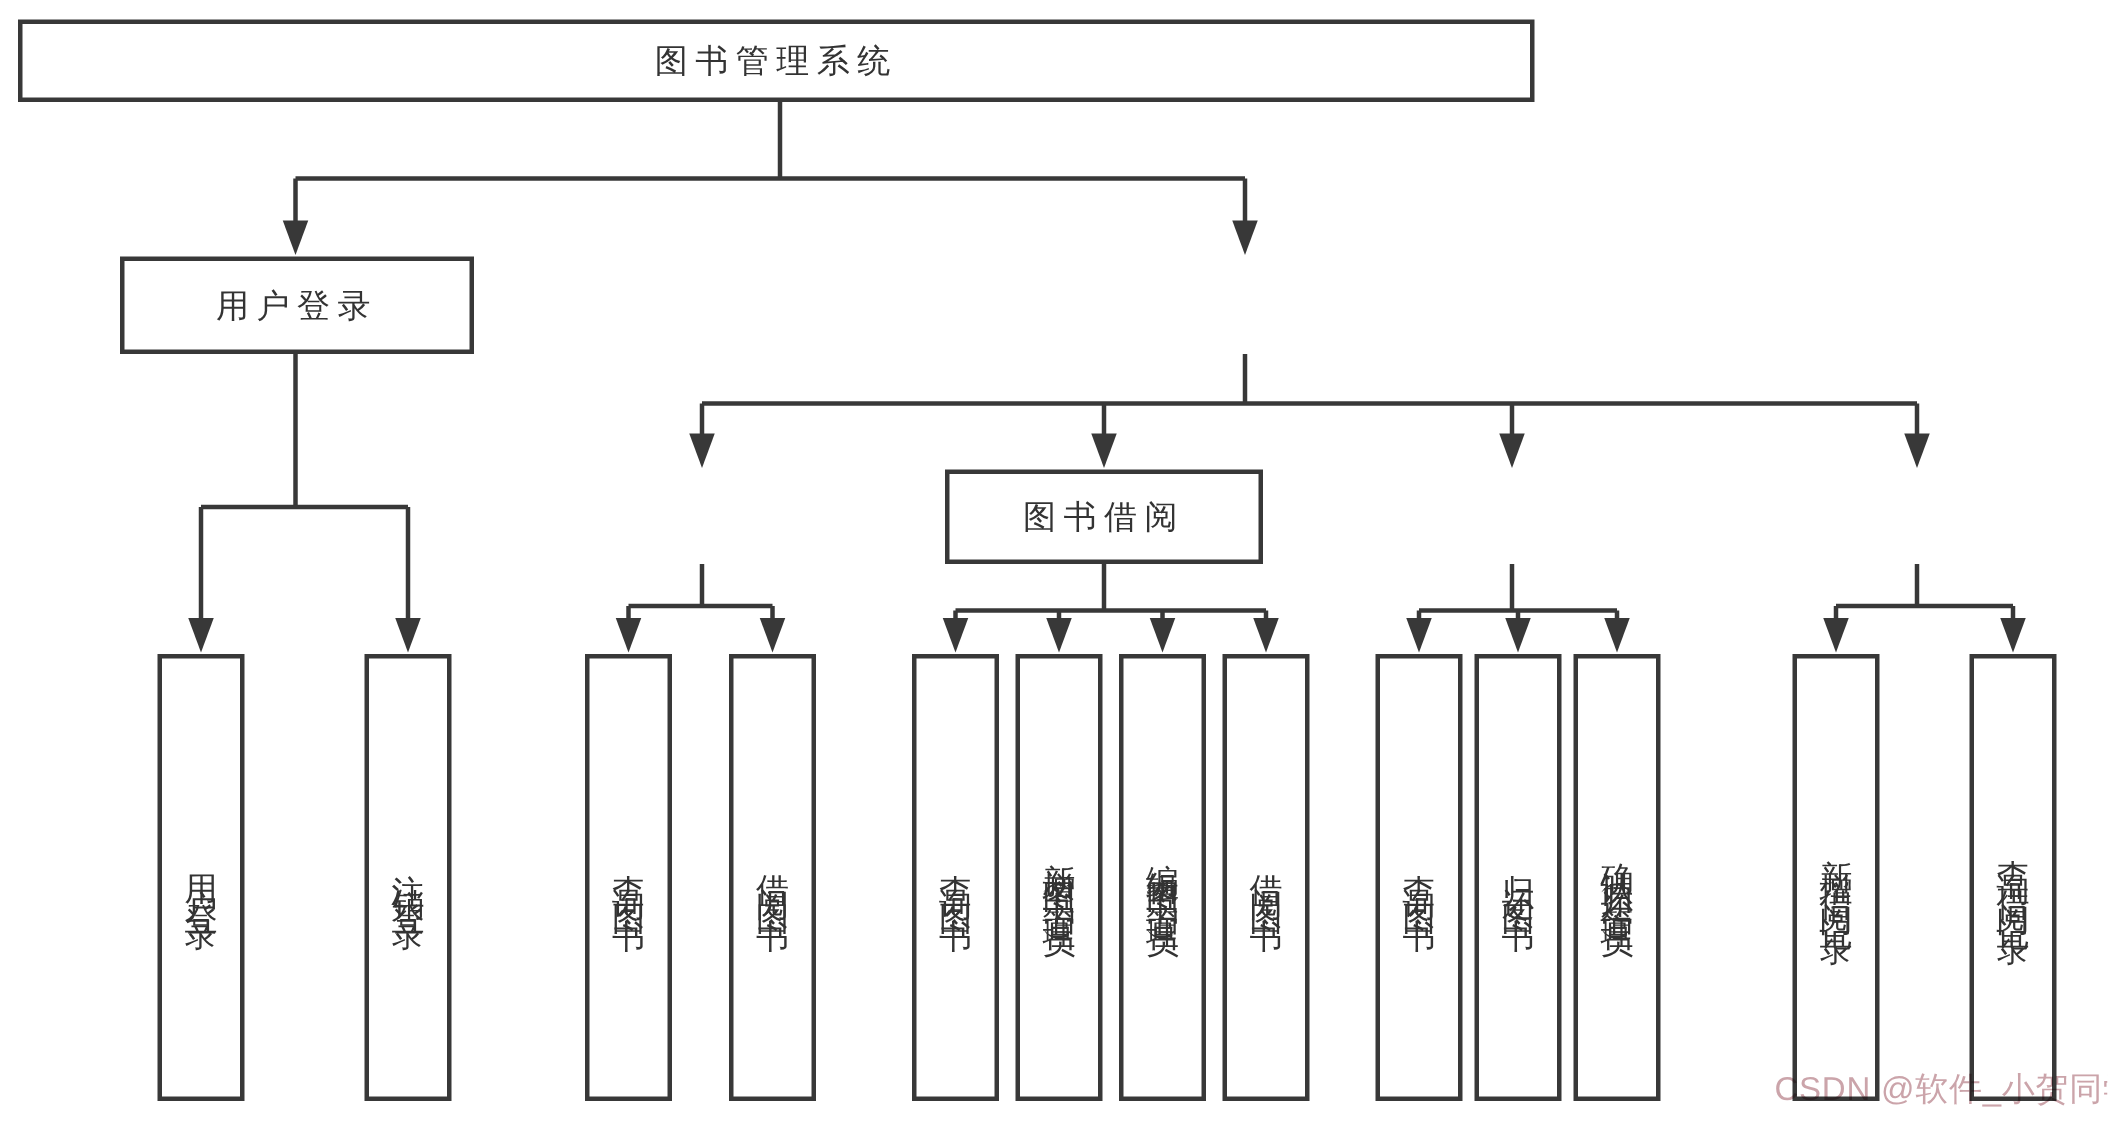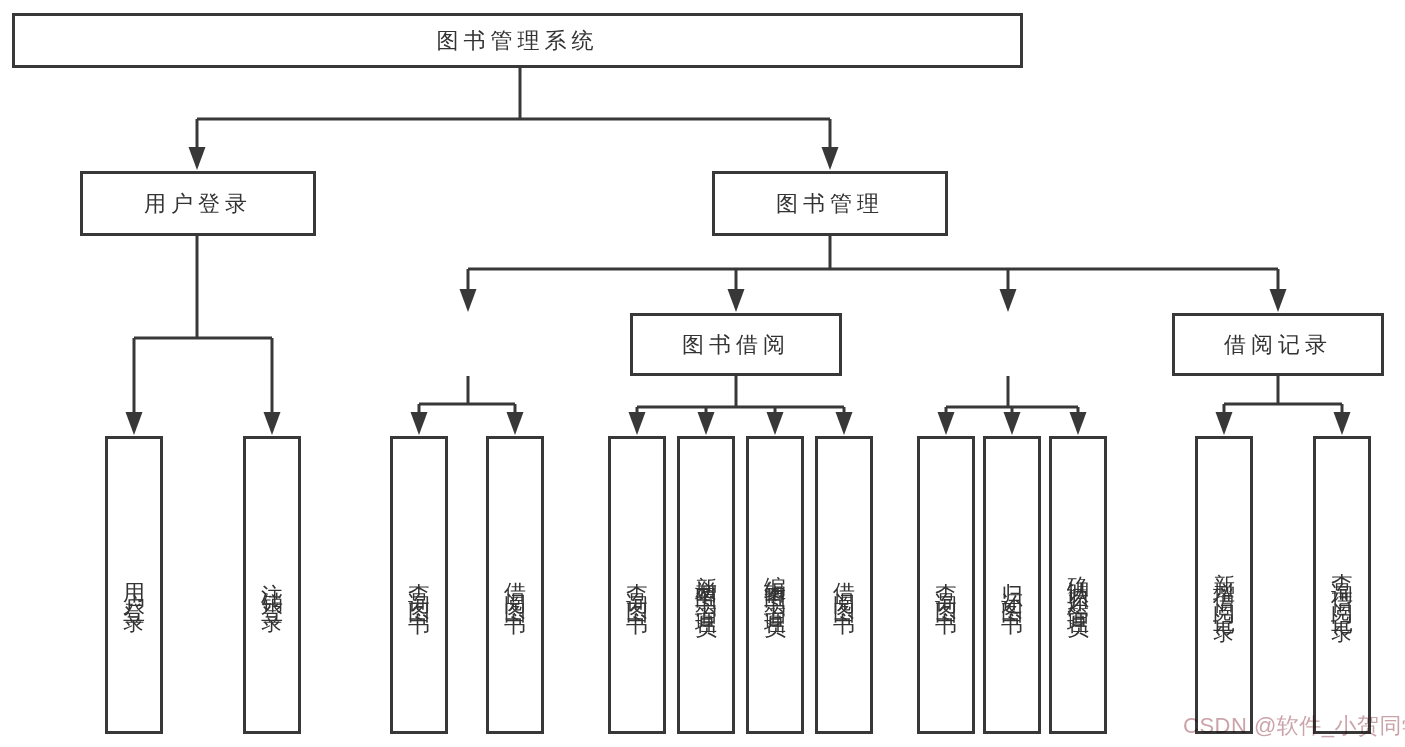--- a/index.html
+++ b/index.html
@@ -133,24 +133,22 @@
       <polygon points="1003.5,412 1020.5,412 1012,435"></polygon>
       <polygon points="1069.5,412 1086.5,412 1078,435"></polygon>
       <polygon points="1215.5,412 1232.5,412 1224,435"></polygon>
       <polygon points="1333.5,412 1350.5,412 1342,435"></polygon>
     </g>
   </svg>
 
   <div class="box h root-box">图书管理系统</div>
 
   <div class="box h l2" style="left:80px">用户登录</div>
-  <div class="box h l2" style="left:712px">图书管理</div>
 
   <div class="box h l3" style="left:630px">图书借阅</div>
-  <div class="box h l3" style="left:1172px">借阅记录</div>
 
   <div class="box leaf" style="left:105px">用户登录</div>
   <div class="box leaf" style="left:243px">注销登录</div>
 
   <div class="box leaf" style="left:390px">查询图书</div>
   <div class="box leaf" style="left:486px">借阅图书</div>
 
   <div class="box leaf" style="left:608px">查询图书</div>
   <div class="box leaf tight" style="left:677px">新增图书（管理员）</div>
   <div class="box leaf tight" style="left:746px">编辑图书（管理员）</div>

